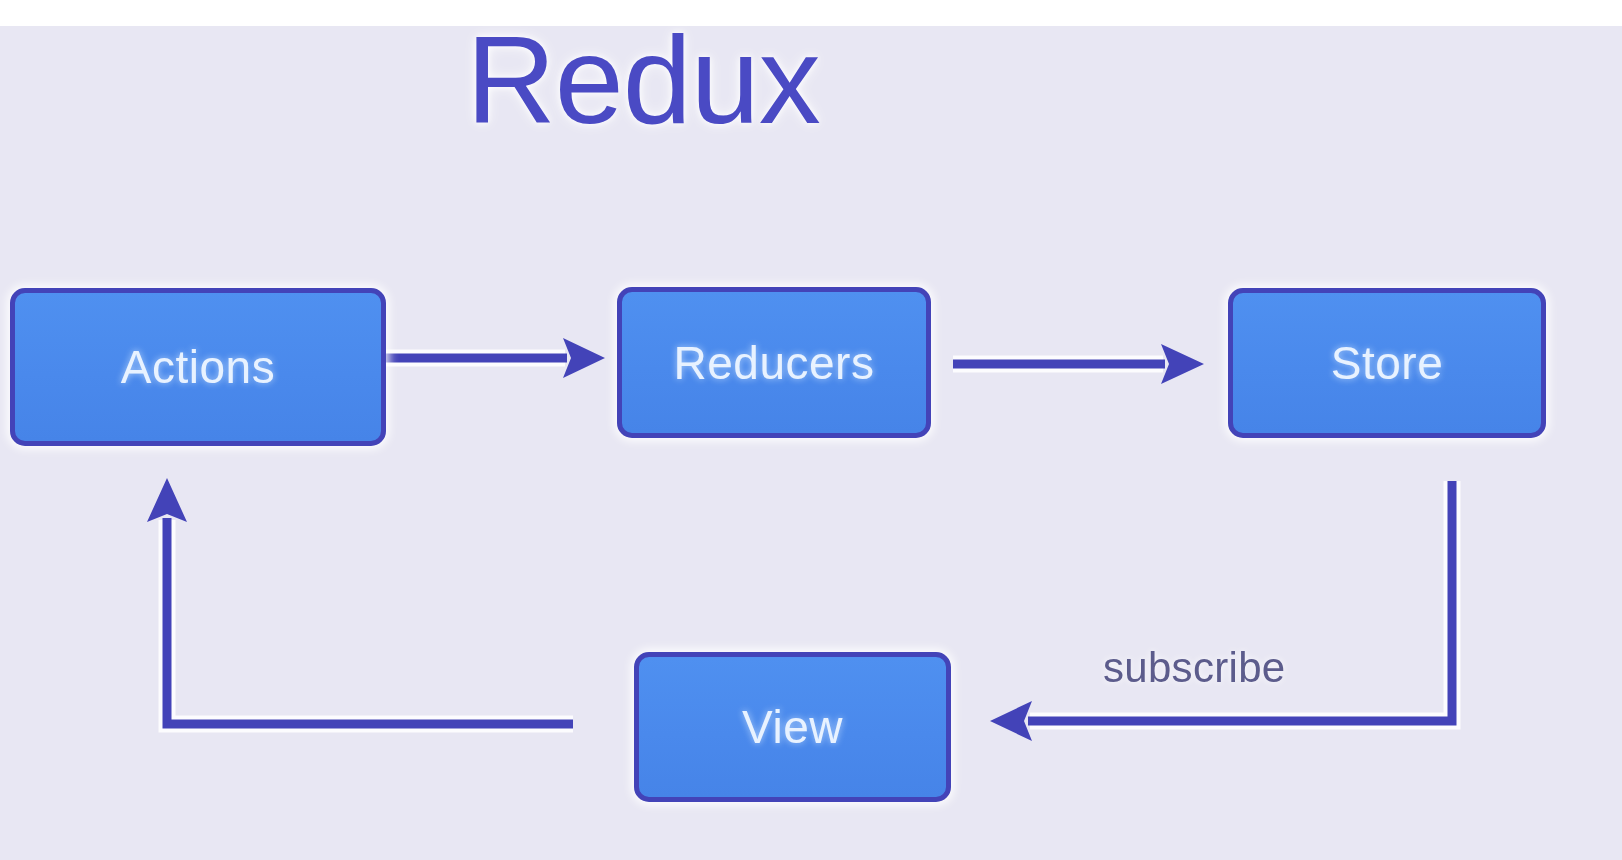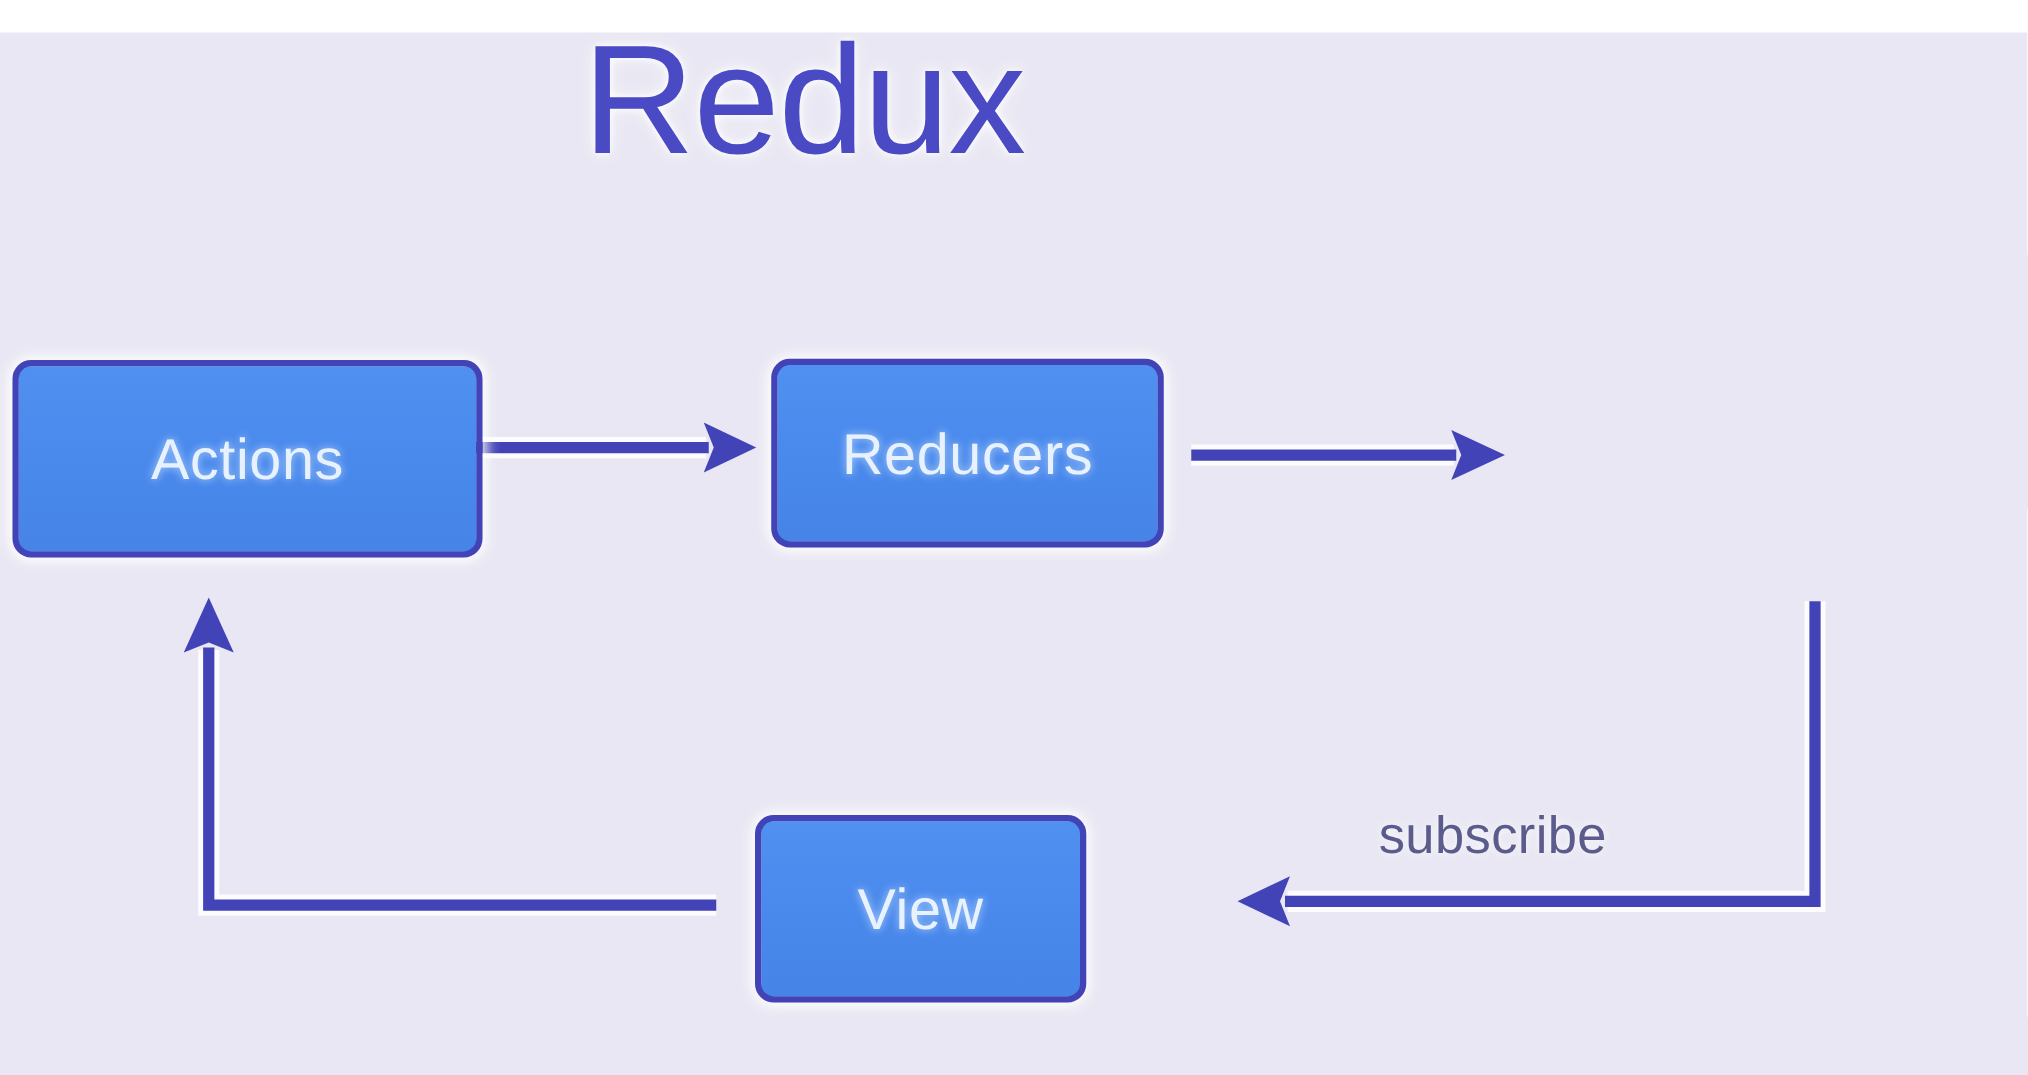--- a/index.html
+++ b/index.html
@@ -55,21 +55,21 @@
     font-size: 46px;
     font-weight: 300;
     color: #e8f2ff;
     letter-spacing: 0.5px;
     text-shadow: 0 0 7px rgba(200,225,255,0.85);
     user-select: none;
   }
   #node-actions  { left: 10px;   top: 288px; width: 376px; height: 158px; }
   #node-reducers { left: 617px;  top: 287px; width: 314px; height: 151px; }
   #node-store    { left: 1228px; top: 288px; width: 318px; height: 150px; }
-  #node-view     { left: 604px;  top: 652px; width: 265px; height: 150px; }
+  #node-view     { left: 634px;  top: 652px; width: 317px; height: 150px; }
 
   .edge-svg {
     position: absolute;
     left: 0;
     top: 0;
     width: 1622px;
     height: 860px;
     pointer-events: none;
     overflow: visible;
   }
@@ -139,20 +139,23 @@
   </svg>
 
   <div class="node" id="node-actions">
     <span class="node-label">Actions</span>
   </div>
 
   <div class="node" id="node-reducers">
     <span class="node-label">Reducers</span>
   </div>
 
+  <div class="node" id="node-store">
+    <span class="node-label">Store</span>
+  </div>
 
   <div class="node" id="node-view">
     <span class="node-label">View</span>
   </div>
 
 
   <div class="edge-label" id="label-subscribe">subscribe</div>
 
 </div>
 

